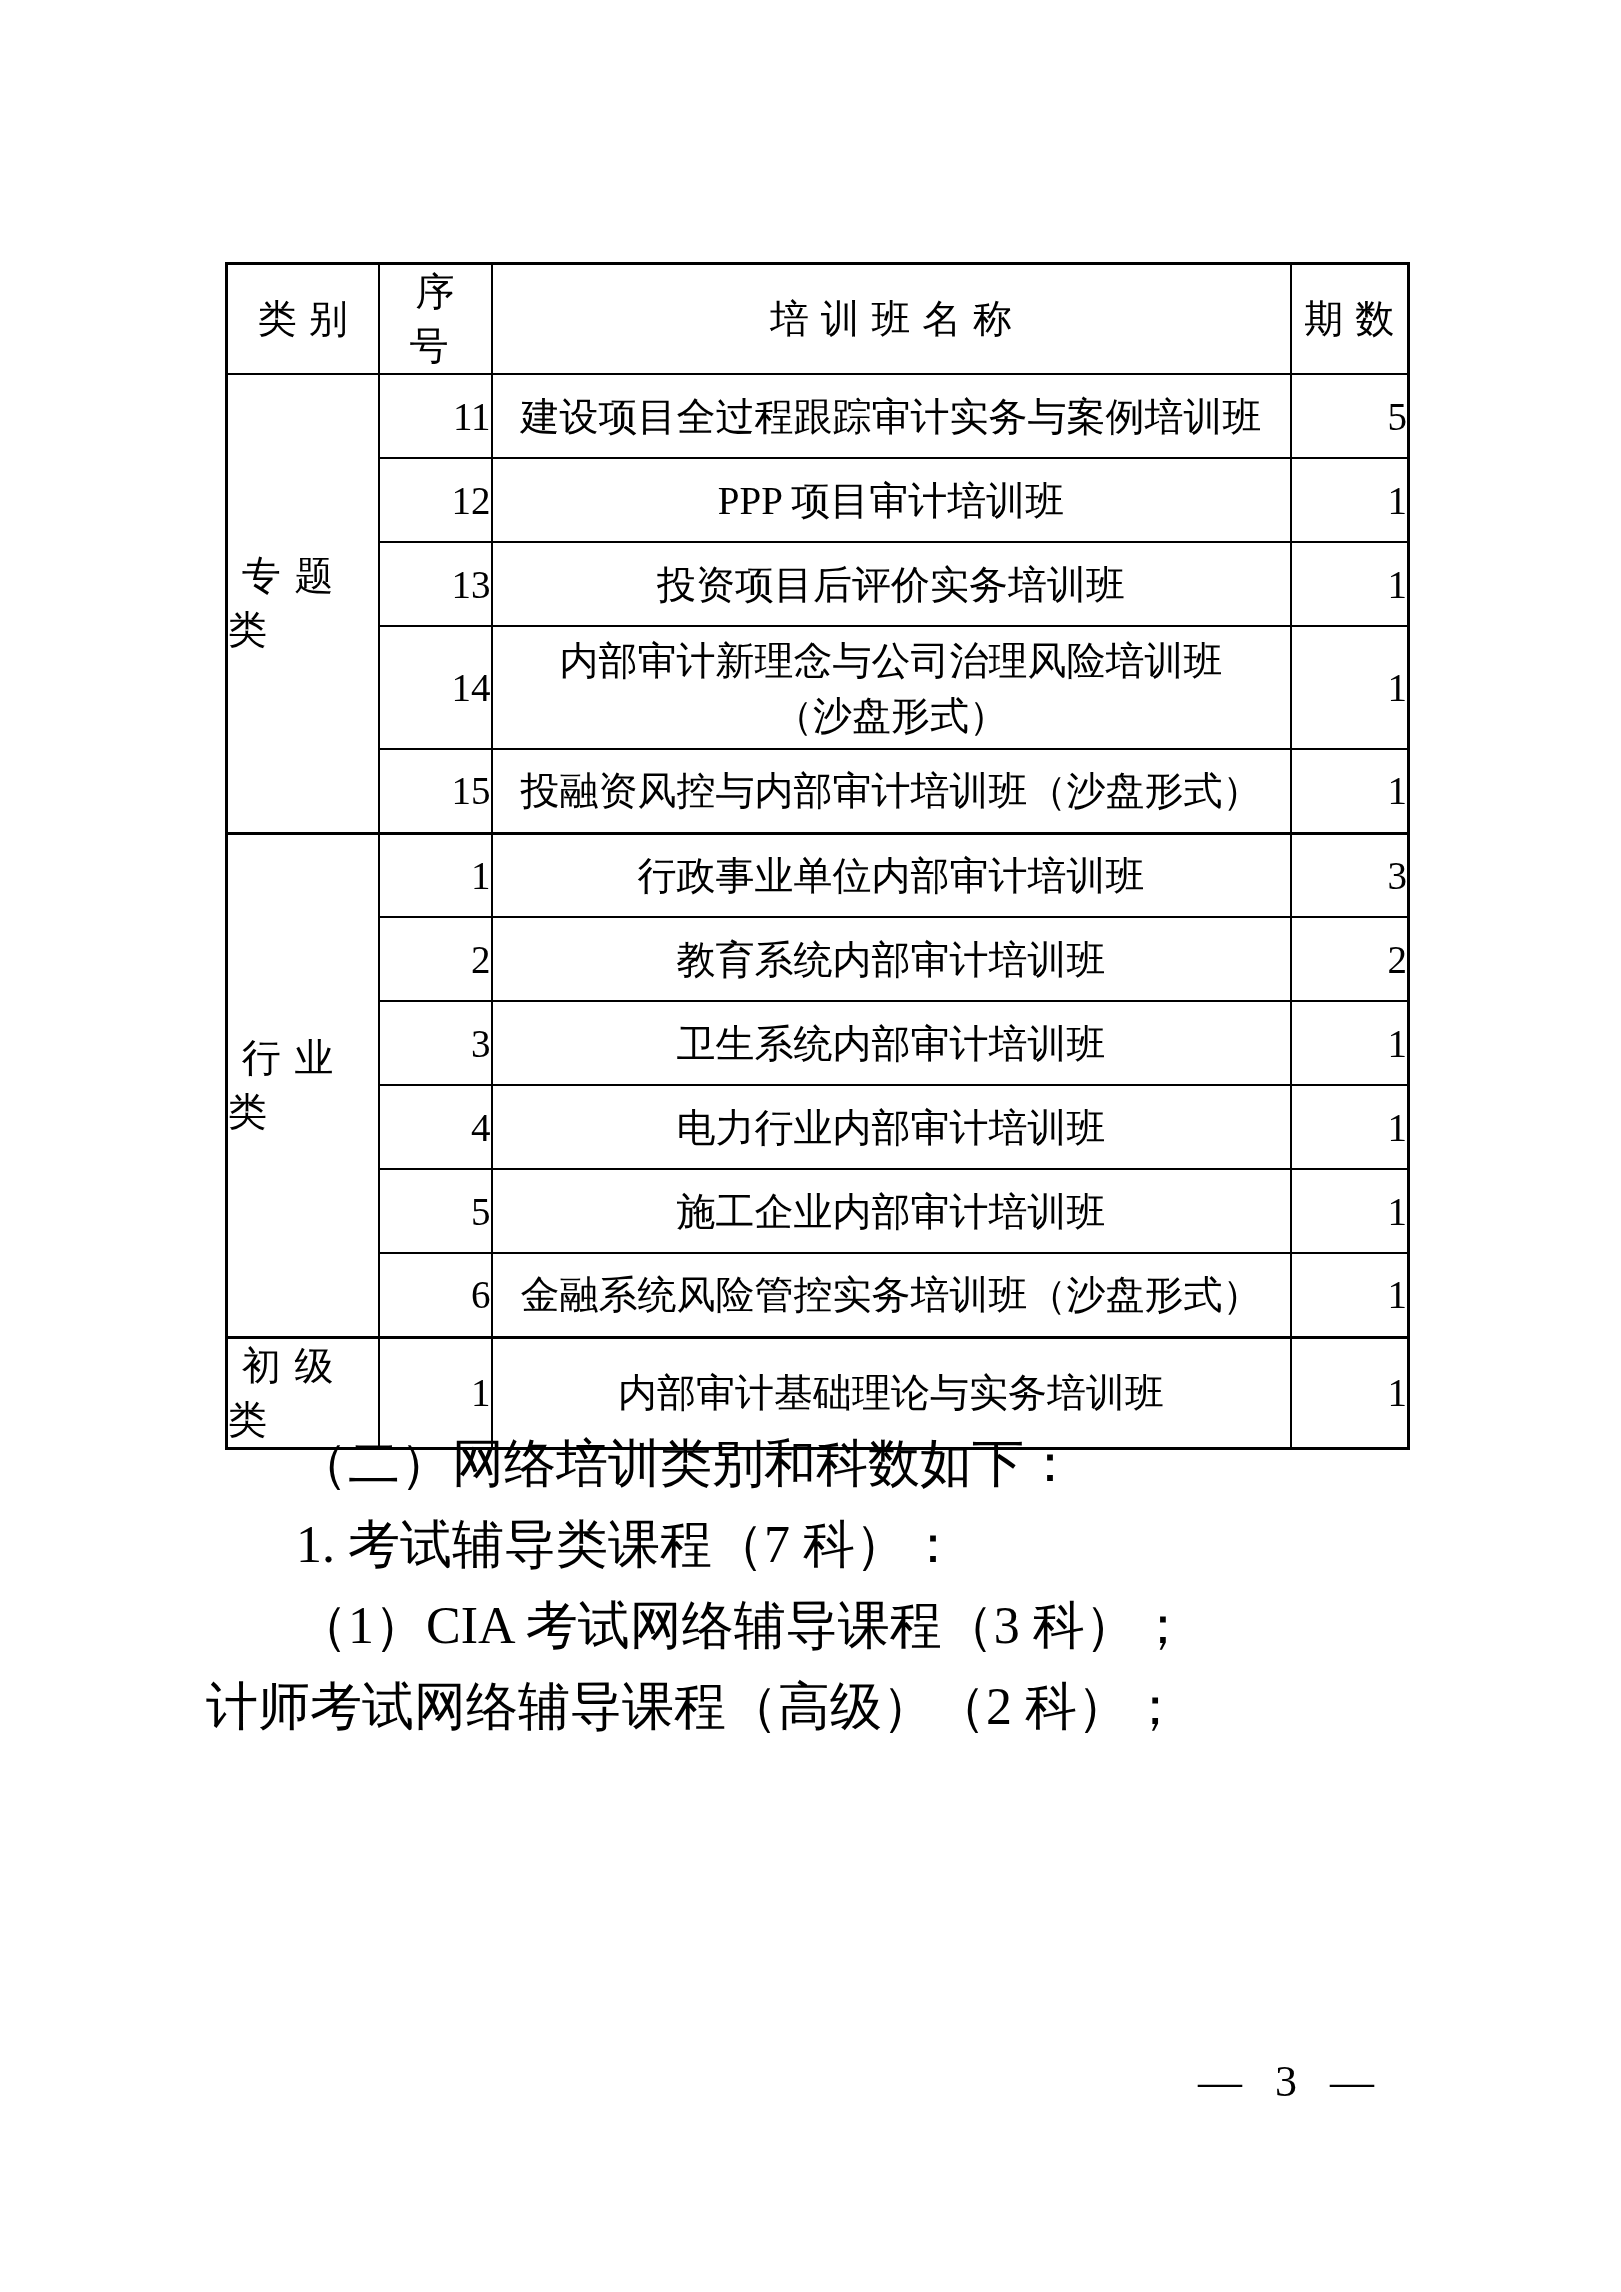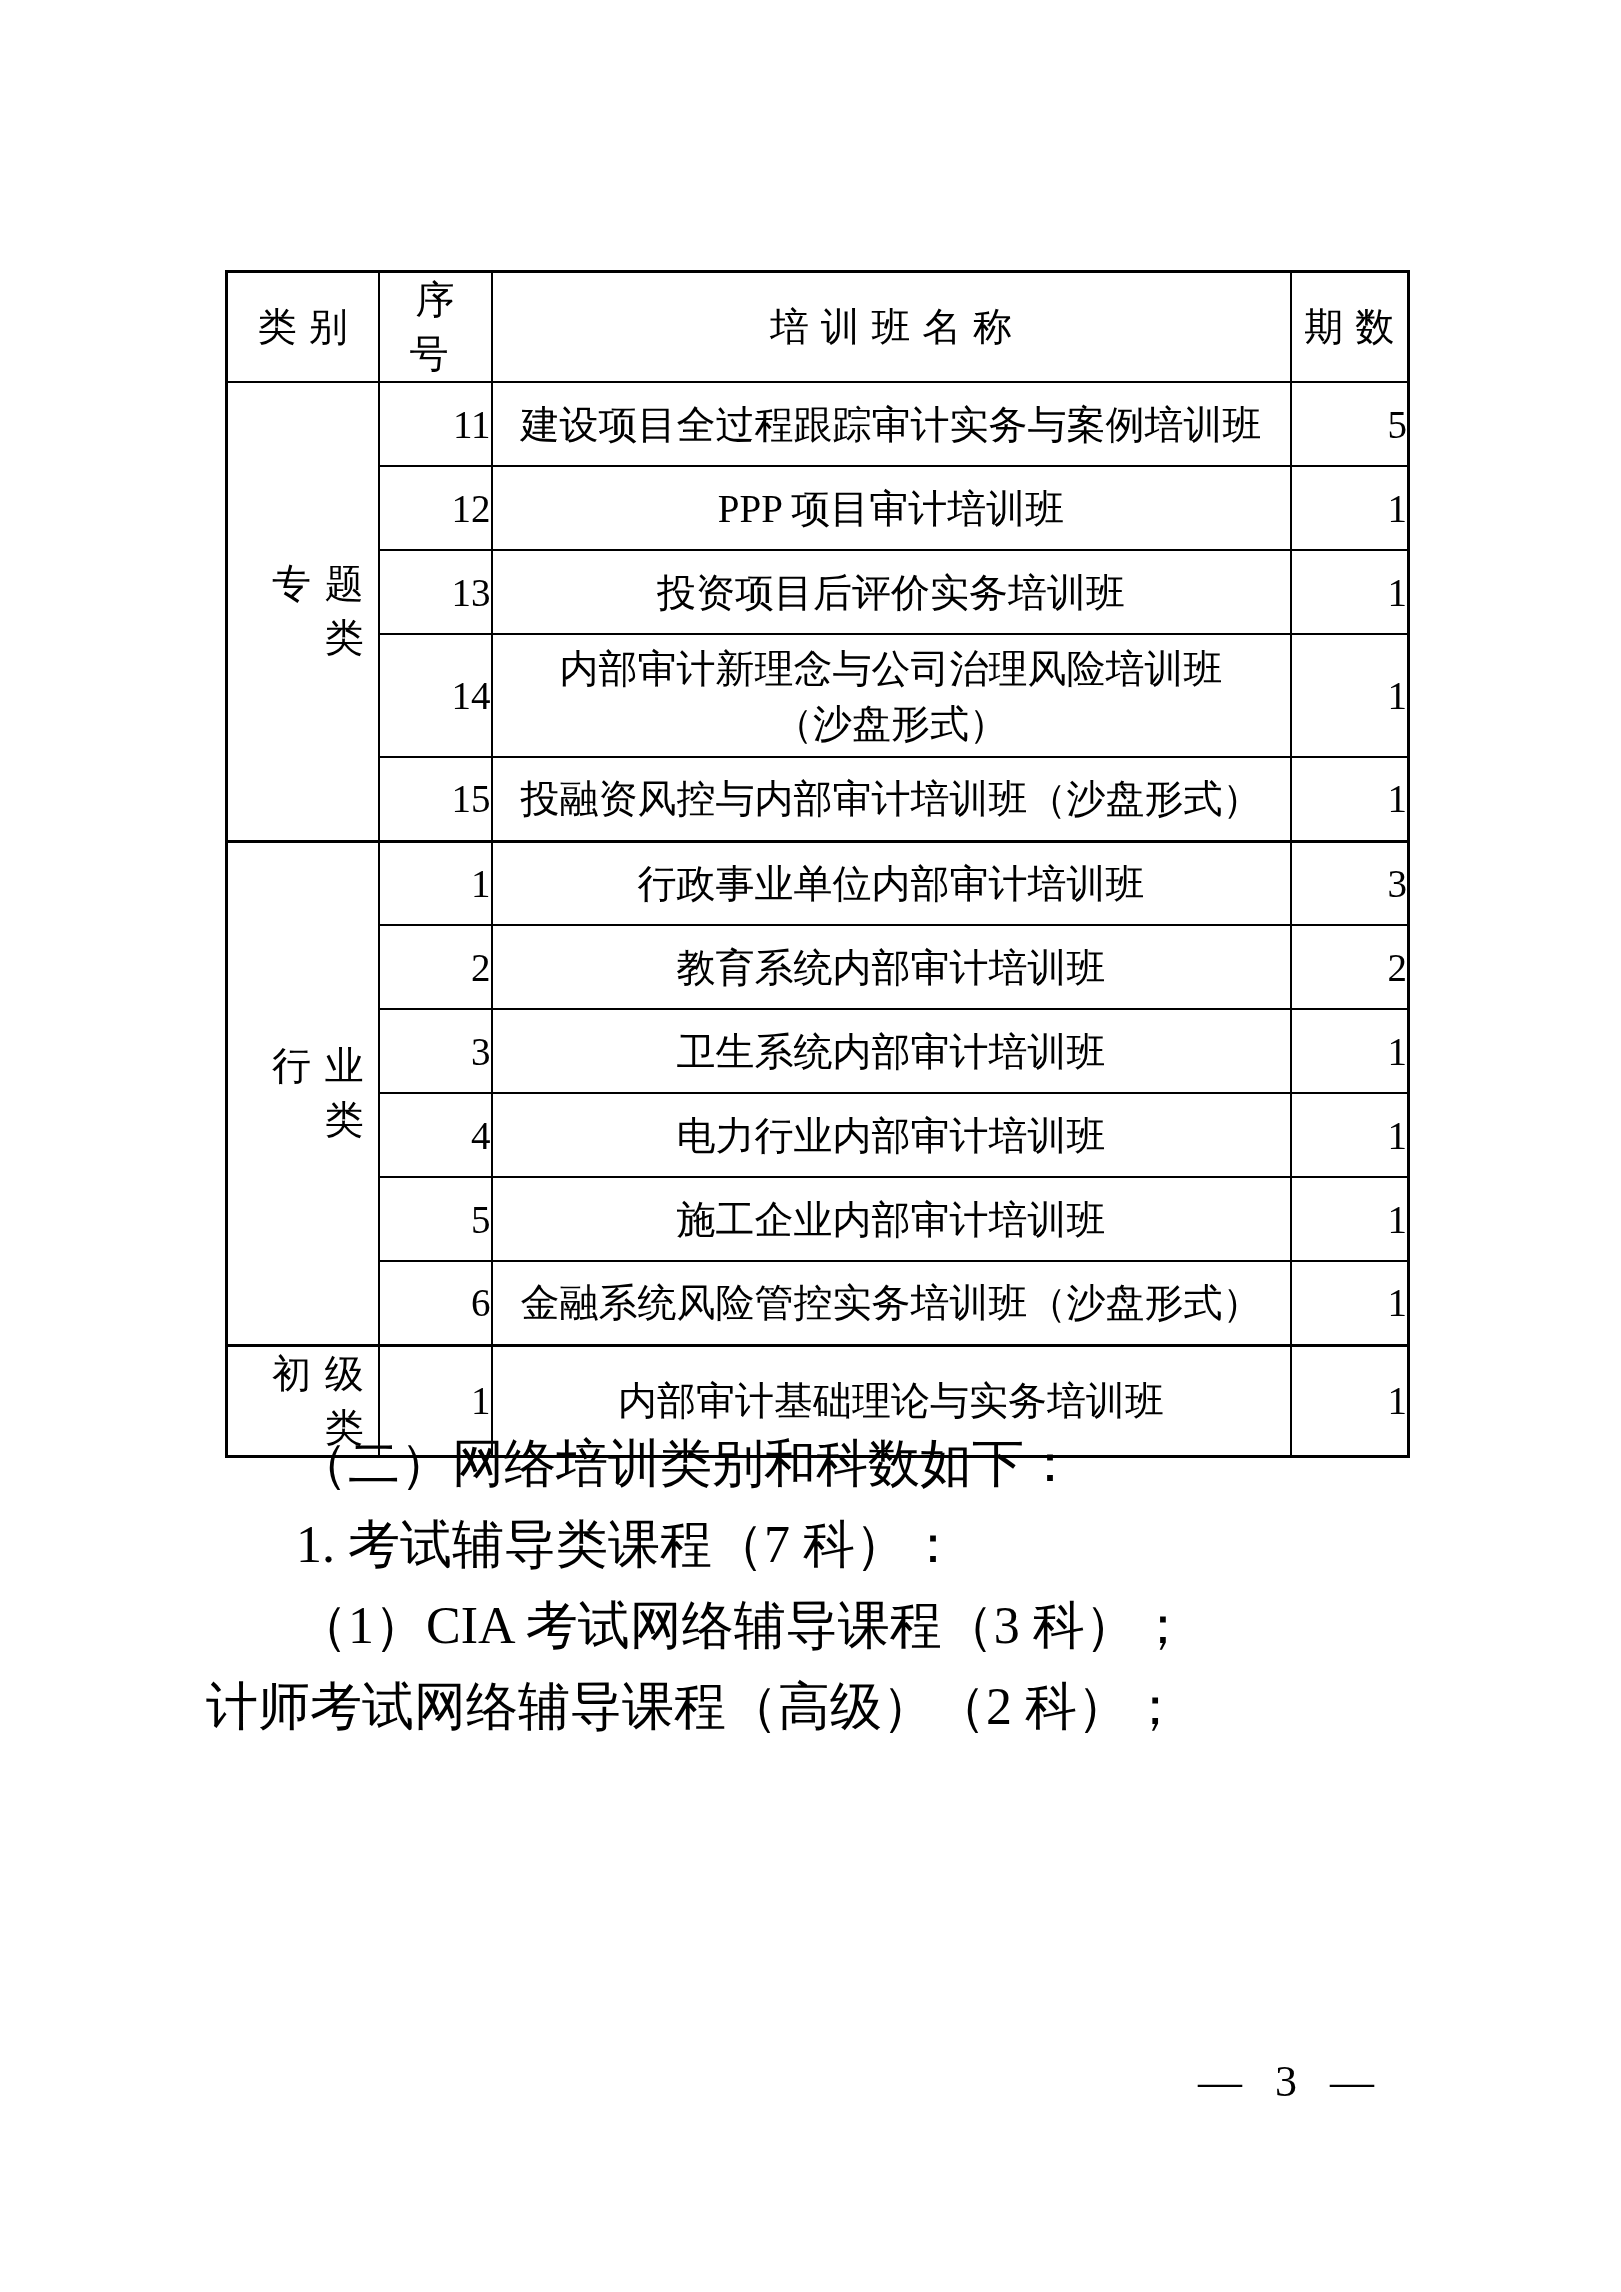--- a/index.html
+++ b/index.html
@@ -15,21 +15,21 @@
     background: #ffffff;
     color: #000000;
     font-family: "Liberation Serif", "DejaVu Serif", serif;
     overflow: hidden;
   }
 
   
   table.training-table {
     position: absolute;
     left: 225px;
-    top: 270px;
+    top: 262px;
     width: 1181px;
     border-collapse: collapse;
     table-layout: fixed;
     border: 3.9px solid #000;
   }
   table.training-table th,
   table.training-table td {
     border: 2px solid #000;
     padding: 0;
     font-weight: normal;
@@ -39,21 +39,21 @@
   table.training-table thead tr { height: 98px; }
   table.training-table tbody tr { height: 84px; }
   table.training-table tbody tr.tall { height: 123px; padding-left: 45px; }
 
   th.hdr {
     text-align: center;
     letter-spacing: 11.8px;
     text-indent: 11.8px;
   }
   td.cat {
-    text-align: right;
+    text-align: left;
     letter-spacing: 13.7px;
     text-indent: 13.7px;
     margin-left: 28px;
   }
   td.no, td.per {
     text-align: right;
   }
   td.name {
     text-align: center;
     padding-left: 29px;

